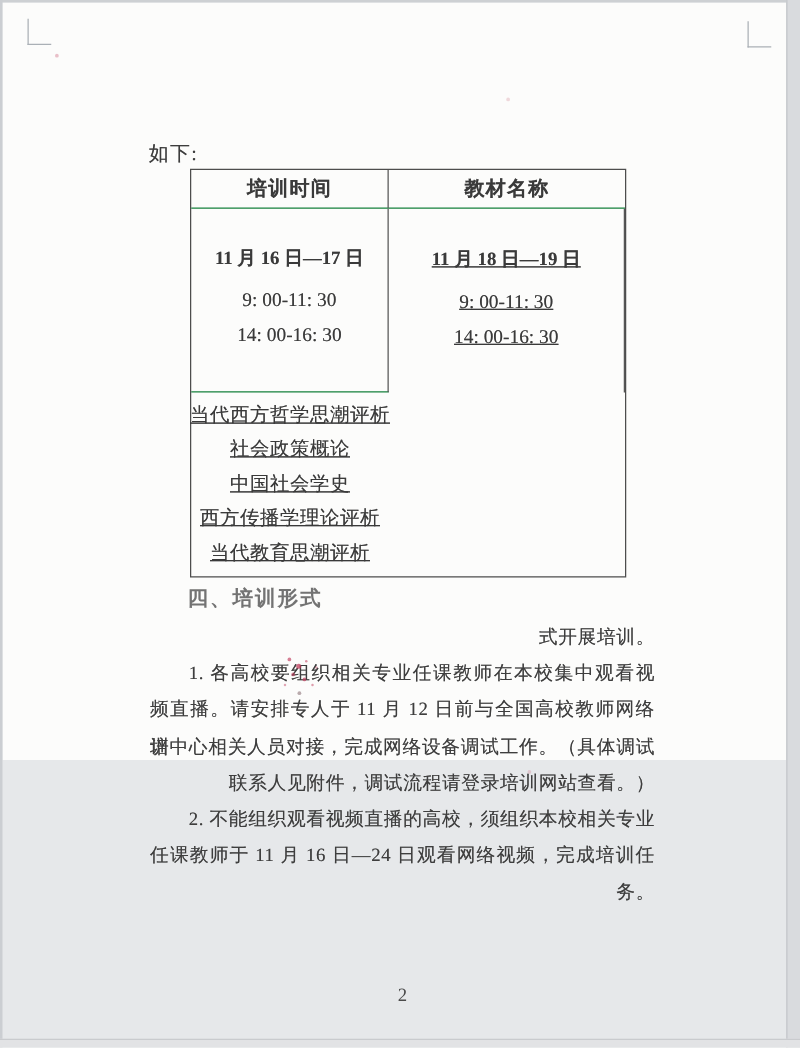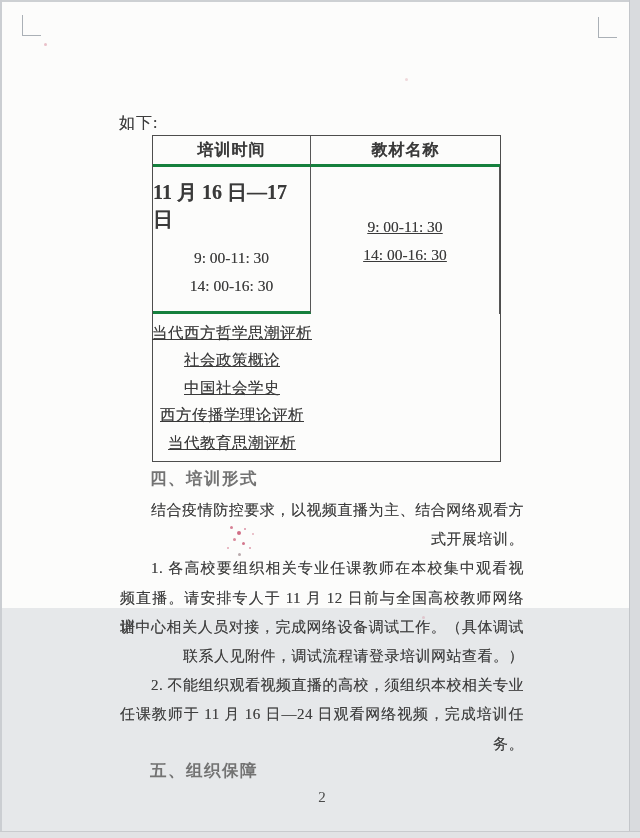--- a/index.html
+++ b/index.html
@@ -33,28 +33,28 @@
   .doc-table{
     position:absolute;left:150px;top:133px;width:347px;height:325px;
     border:1.5px solid #4d4d4d;
     display:grid;
     grid-template-columns:158px 1fr;
     grid-template-rows:31px 147px 1fr;
     background:transparent;
     color:#3a3a3a;
   }
   .cell{
-    border-right:1px solid #565656;border-bottom:3px solid #15803d;
+    border-right:1px solid #565656;border-bottom:1px solid #15803d;
     display:flex;flex-direction:column;align-items:center;justify-content:center;
     text-shadow:0 0 0.5px rgba(70,70,70,0.6);
   }
   .cell.last-col{border-right:none;}
   .cell.last-row{border-bottom:none;text-decoration:underline;}
   .th{font-weight:bold;font-size:16px;letter-spacing:1px;}
-  .date-line{font-weight:bold;font-size:20px;margin-bottom:11px;}
+  .date-line{font-weight:bold;font-size:15px;margin-bottom:11px;}
   .time-line{font-size:15.5px;line-height:28px;}
   .book-line{font-size:15.5px;line-height:27.6px;letter-spacing:0.5px;white-space:nowrap;}
 
   
   .sec-heading{
     position:absolute;left:148px;font-weight:bold;font-size:16.5px;
     letter-spacing:1.5px;color:#737373;
   }
   .heading4{top:466px;}
   .heading5{top:758px;}
@@ -94,48 +94,47 @@
     <div class="cell th last-col">教材名称</div>
 
     <div class="cell">
       <div class="date-line">11 月 16 日—17 日</div>
       <div class="time-line">9: 00-11: 30</div>
       <div class="time-line">14: 00-16: 30</div>
     </div>
 
 
     <div class="cell last-row">
+      <div class="date-line">11 月 18 日—19 日</div>
       <div class="time-line">9: 00-11: 30</div>
       <div class="time-line">14: 00-16: 30</div>
     </div>
 
     <div class="cell last-col last-row">
       <div class="book-line">当代西方哲学思潮评析</div>
       <div class="book-line">社会政策概论</div>
       <div class="book-line">中国社会学史</div>
       <div class="book-line">西方传播学理论评析</div>
       <div class="book-line">当代教育思潮评析</div>
     </div>
   </div>
 
   <div class="sec-heading heading4">四、培训形式</div>
 
   <div class="body-lines">
-    <div class="bline ind jfy">结合疫情防控要求，以视频直播为主、结合网络观看方</div>
     <div class="bline">式开展培训。</div>
     <div class="bline ind jfy">1. 各高校要组织相关专业任课教师在本校集中观看视</div>
     <div class="bline jfy">频直播。请安排专人于 11 月 12 日前与全国高校教师网络培</div>
     <div class="bline jfy">训中心相关人员对接，完成网络设备调试工作。（具体调试</div>
     <div class="bline">联系人见附件，调试流程请登录培训网站查看。）</div>
     <div class="bline ind jfy">2. 不能组织观看视频直播的高校，须组织本校相关专业</div>
     <div class="bline jfy">任课教师于 11 月 16 日—24 日观看网络视频，完成培训任</div>
     <div class="bline">务。</div>
   </div>
 
-  <div class="sec-heading heading5">五、组织保障</div>
 
   <div class="page-num">2</div>
 
   <div class="spk" style="left:42px;top:41px;width:3px;height:3px;background:rgba(210,120,140,0.45);"></div>
   <div class="spk" style="left:403px;top:76px;width:3px;height:3px;background:rgba(215,150,160,0.35);"></div>
   <div class="spk" style="left:228px;top:524px;width:3px;height:3px;background:rgba(193,61,93,0.65);"></div>
   <div class="spk" style="left:235px;top:529px;width:4px;height:4px;background:rgba(193,61,93,0.75);"></div>
   <div class="spk" style="left:242px;top:526px;width:2px;height:2px;background:rgba(193,61,93,0.55);"></div>
   <div class="spk" style="left:231px;top:536px;width:3px;height:3px;background:rgba(193,61,93,0.6);"></div>
   <div class="spk" style="left:240px;top:540px;width:3px;height:3px;background:rgba(193,61,93,0.7);"></div>

